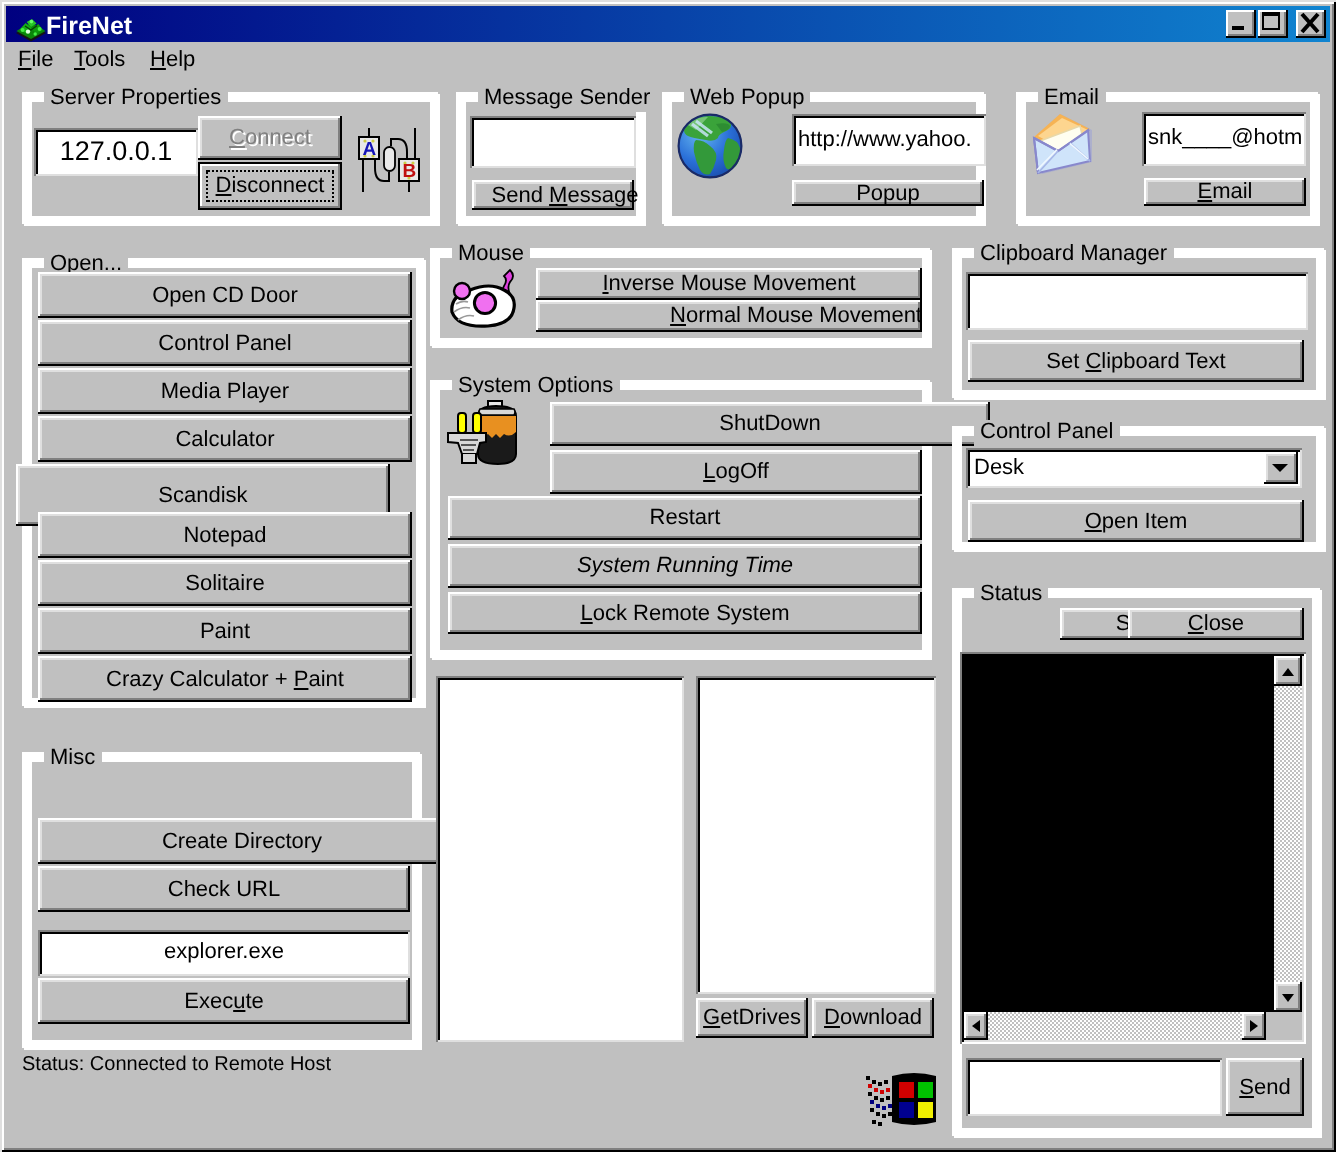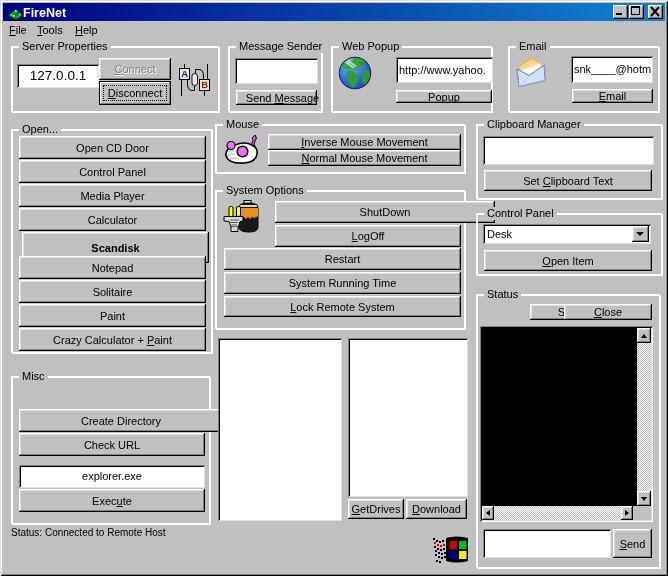--- a/index.html
+++ b/index.html
@@ -8,21 +8,21 @@
 #win{position:relative;width:668px;height:576px;background:#c0c0c0;
  box-shadow: inset 1px 1px 0 #dfdfdf, inset -1px -1px 0 #000,
              inset 2px 2px 0 #fff, inset -2px -2px 0 #808080,
              inset 3px 3px 0 #c0c0c0, inset -3px -3px 0 #c0c0c0;}
 .abs{position:absolute;}
 #titlebar{left:3px;top:3px;width:662px;height:18px;background:linear-gradient(90deg,#000080,#1084d0);}
 #title{position:absolute;left:20px;top:2.5px;color:#fff;font-weight:bold;font-size:12.5px;}
 .tbtn{position:absolute;top:2px;width:15px;height:14px;background:#c0c0c0;
  box-shadow: inset -1px -1px 0 #000, inset 1px 1px 0 #fff, inset -2px -2px 0 #808080;}
 .menu{position:absolute;top:24px;font-size:11px;color:#000;}
-.group{position:absolute;border:1px solid #ffffff;box-shadow:inset 1px 1px 0 #fff, 1px 1px 0 #fff;}
+.group{position:absolute;border:4px solid #ffffff;box-shadow:inset 1px 1px 0 #fff, 1px 1px 0 #fff;}
 .glabel{position:absolute;top:-7px;left:7px;background:#c0c0c0;padding:0 3px;font-size:11px;line-height:13px;white-space:nowrap;}
 .btn{position:absolute;background:#c0c0c0;font-size:11px;color:#000;text-align:center;
  box-shadow: inset -1px -1px 0 #000, inset 1px 1px 0 #fff, inset -2px -2px 0 #808080, inset 2px 2px 0 #dfdfdf;
  display:flex;align-items:center;justify-content:center;white-space:nowrap;}
 .field{position:absolute;background:#fff;
  box-shadow: inset 1px 1px 0 #808080, inset -1px -1px 0 #dfdfdf, inset 2px 2px 0 #000, inset -2px -2px 0 #fff;
  font-size:11px;}
 .lbl{position:absolute;font-size:10px;white-space:nowrap;}
 u{text-decoration:underline;}
 </style>
@@ -144,21 +144,21 @@
       <span><u>E</u>mail</span>
     </div>
 
   <div class="group" style="left:11px;top:129px;width:201px;height:224px;">
     <div class="glabel">Open...</div>
   </div>
   <div class="btn" style="left:19px;top:136px;width:187px;height:23px;">Open CD Door</div>
   <div class="btn" style="left:19px;top:160px;width:187px;height:23px;">Control Panel</div>
   <div class="btn" style="left:19px;top:184px;width:187px;height:23px;">Media Player</div>
   <div class="btn" style="left:19px;top:208px;width:187px;height:23px;">Calculator</div>
-  <div class="btn" style="left:22px;top:232px;width:187px;height:31px;font-weight:bold;">Scandisk</div>
+  <div class="btn" style="left:8px;top:232px;width:187px;height:31px;">Scandisk</div>
   <div class="btn" style="left:19px;top:256px;width:187px;height:23px;">Notepad</div>
   <div class="btn" style="left:19px;top:280px;width:187px;height:23px;">Solitaire</div>
   <div class="btn" style="left:19px;top:304px;width:187px;height:23px;">Paint</div>
   <div class="btn" style="left:19px;top:328px;width:187px;height:23px;">
       <span>Crazy Calculator + <u>P</u>aint</span>
     </div>
 
   <div class="group" style="left:11px;top:376px;width:199px;height:148px;">
     <div class="glabel">Misc</div>
   </div>
@@ -177,21 +177,21 @@
   <svg class="abs" style="left:224px;top:133px;" width="36" height="33" viewBox="0 0 36 33">
     <path d="M31 2 q3 3 0 6 q-2 3 1 8 l-3 3 q-3-6-1-9 q2-3 0-5z" fill="#e040e0" stroke="#000" stroke-width="0.9"></path>
     <path d="M2 23 Q1 15 11 12 Q21 8 28 12 Q34 15 33 21 Q32 29 20 30 Q5 31 2 23z" fill="#fff" stroke="#000" stroke-width="1.6"></path>
     <circle cx="7" cy="12.5" r="4" fill="#f070f0" stroke="#000" stroke-width="1.2"></circle>
     <circle cx="18.5" cy="18.5" r="5.3" fill="#f070f0" stroke="#000" stroke-width="1.5"></circle>
     <path d="M4 19 q3-2 6-1 M3 23 q4-3 8-2 M5 27 q4-3 8-2" fill="none" stroke="#999" stroke-width="0.8"></path>
   </svg>
   <div class="btn" style="left:268px;top:134px;width:193px;height:16px;">
       <span><u>I</u>nverse Mouse Movement</span>
     </div>
-  <div class="btn" style="left:268px;top:150px;width:193px;height:16px;">
+  <div class="btn" style="left:268px;top:150px;width:193px;height:16px;justify-content:flex-end;">
       <span><u>N</u>ormal Mouse Movement</span>
     </div>
 
   <div class="group" style="left:215px;top:190px;width:250px;height:139px;">
     <div class="glabel">System Options</div>
   </div>
   <svg class="abs" style="left:222px;top:200px;" width="37" height="34" viewBox="0 0 37 34">
     <rect x="22" y="0.5" width="7" height="4" fill="#e8e8e8" stroke="#000"></rect>
     <path d="M17 8 Q17 3 26 3 Q36 3 36 8 L36 27 Q36 32 27 32 Q17 32 17 27z" fill="#1a1a1a" stroke="#000"></path>
     <path d="M17 8 L36 8 L36 16 Q33 19 30 17 L28 19 L26 17 L24 19 L22 17 Q19 19 17 16z" fill="#e89020"></path>
@@ -200,21 +200,21 @@
     <rect x="14.5" y="6.5" width="4" height="10" rx="1.5" fill="#ffff00" stroke="#000"></rect>
     <path d="M2 16.5 L21 16.5 L21 21 L18 21.5 L16.5 27 L9 27 L7 21.5 L2 21z" fill="#d8d8d8" stroke="#000"></path>
     <path d="M8 20 L17 20 M8.5 22.5 L16 22.5 M9.5 25 L15 25" stroke="#555" fill="none"></path>
     <path d="M9 27 L9 31.5 L16 31.5 L16 27" fill="#d8d8d8" stroke="#000"></path>
   </svg>
   <div class="btn" style="left:275px;top:201px;width:220px;height:22px;">ShutDown</div>
   <div class="btn" style="left:275px;top:225px;width:186px;height:22px;">
       <span><u>L</u>ogOff</span>
     </div>
   <div class="btn" style="left:224px;top:248px;width:237px;height:22px;">Restart</div>
-  <div class="btn" style="left:224px;top:272px;width:237px;height:22px;">System Running Time</div>
+  <div class="btn" style="left:224px;top:272px;width:237px;height:22px;font-style:italic;">System Running Time</div>
   <div class="btn" style="left:224px;top:296px;width:237px;height:21px;">
       <span><u>L</u>ock Remote System</span>
     </div>
 
   <div class="field" style="left:218px;top:338px;width:124px;height:183px;"></div>
   <div class="field" style="left:348px;top:338px;width:120px;height:159px;"></div>
   <div class="btn" style="left:348px;top:499px;width:56px;height:20px;">
       <span><u>G</u>etDrives</span>
     </div>
   <div class="btn" style="left:406px;top:499px;width:61px;height:20px;">

